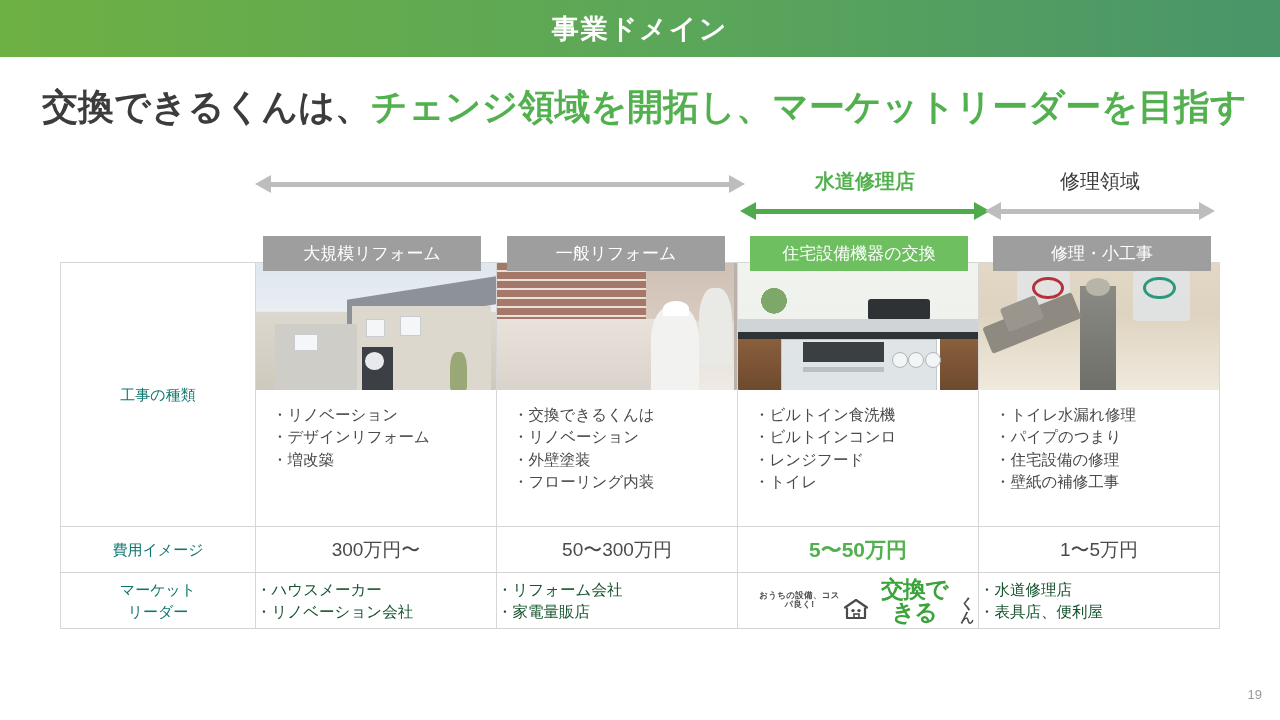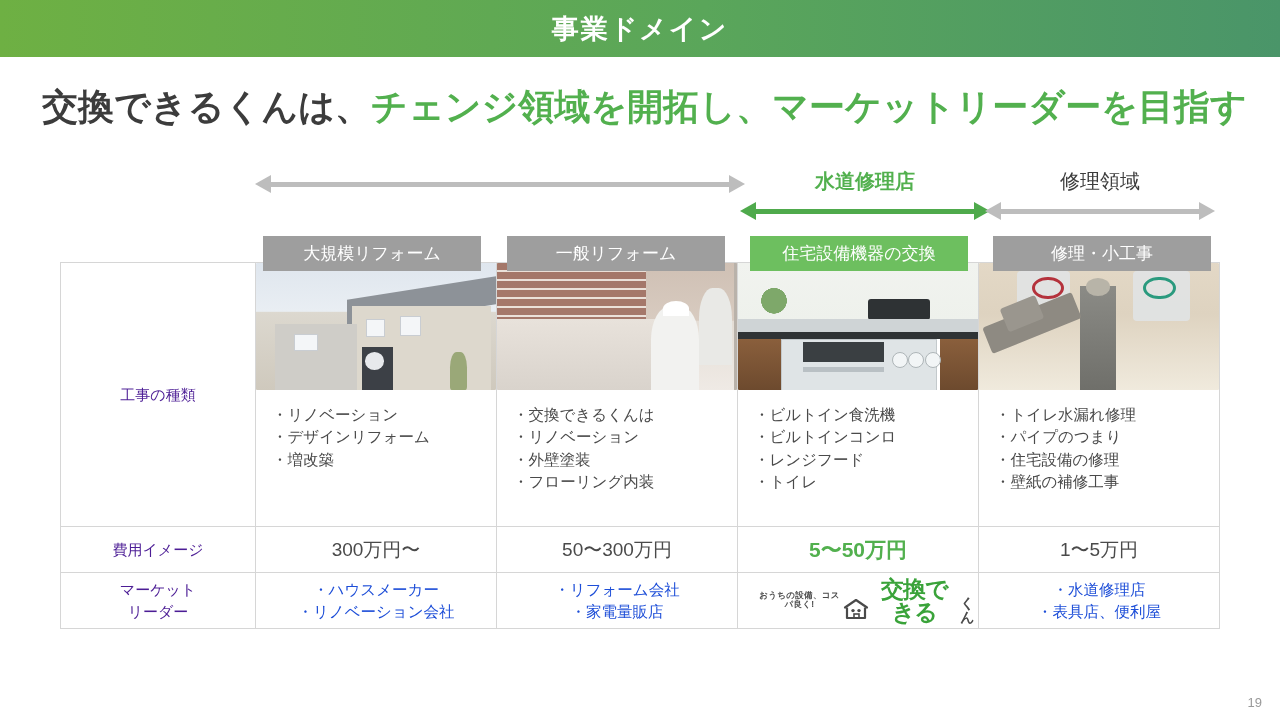--- a/index.html
+++ b/index.html
@@ -57,21 +57,21 @@
   .tbl td{
     border:1px solid #d6d6d6;
     vertical-align:middle;
     padding:0;
     background:transparent;
   }
   .col-label{width:195px;}
   .col-data{width:241px;}
 
   .rowlabel{
-    text-align:center;font-size:15px;color:#4c1d95;line-height:1.45;
+    text-align:center;font-size:15px;color:#0f766e;line-height:1.45;
   }
 
   
   .media-cell{height:263px;vertical-align:top;padding:0 6px 0 6px;}
   .media-wrap{width:100%;height:100%;display:flex;flex-direction:column;}
   .photo{
     height:127px;width:100%;position:relative;overflow:hidden;
     border-radius:1px;
   }
   .bullets{
@@ -85,38 +85,38 @@
     color:#ffffff;font-size:17px;text-align:center;
     background:#9e9e9e;z-index:3;
   }
   .caption.green{background:#6dbf5f;}
 
   
   .cost-cell{height:45px;text-align:center;font-size:19px;color:#4a4a4a;}
   .cost-cell.green{color:#52b04e;font-weight:bold;font-size:21px;}
 
   
-  .leader-cell{height:55px;font-size:15.5px;color:#1d4ed8;line-height:1.42;padding-left:16px;text-align:center;}
+  .leader-cell{height:55px;font-size:15.5px;color:#14532d;line-height:1.42;padding-left:16px;}
   .leader-cell div{white-space:nowrap;}
   .leader-logo-cell{height:55px;text-align:center;}
 
   
   .logo{display:inline-flex;flex-direction:row;align-items:center;line-height:1;}
   .logo .tagline{
     font-size:8.5px;color:#4a4a4a;font-weight:bold;letter-spacing:.3px;margin-bottom:2px;
     margin-left:18px;
   }
   .logo .mainrow{display:flex;align-items:flex-end;}
   .logo .house{margin-right:4px;margin-bottom:1px;}
   .logo .wordmark{font-size:23px;font-weight:bold;color:#3aa33a;letter-spacing:-1px;}
   .logo .kun{font-size:14px;font-weight:bold;color:#4a4a4a;margin-left:1px;}
 
   
   .pagenum{
-    position:absolute;right:18px;bottom:10px;font-size:13px;color:#9a9a9a;
+    position:absolute;right:18px;bottom:18px;font-size:13px;color:#9a9a9a;
   }
 
   
   .ph-house{background:linear-gradient(#dfe6ee 0%,#e9eef3 38%,#dcd8cf 39%,#cfc9bd 100%);}
   .ph-house .roof{position:absolute;left:38%;top:20%;width:62%;height:22%;background:#8d9298;transform:skewY(-9deg);}
   .ph-house .wall{position:absolute;left:40%;top:34%;width:58%;height:66%;background:#ddd8cd;}
   .ph-house .wall2{position:absolute;left:8%;top:48%;width:34%;height:52%;background:#cfcdc8;}
   .ph-house .win{position:absolute;background:#f4f6f8;border:1px solid #c9cdd2;}
   .ph-house .door{position:absolute;left:44%;top:66%;width:13%;height:34%;background:#3c4046;}
   .ph-house .circle{position:absolute;left:45.5%;top:70%;width:8%;height:14%;border-radius:50%;background:#e7e9ec;}

